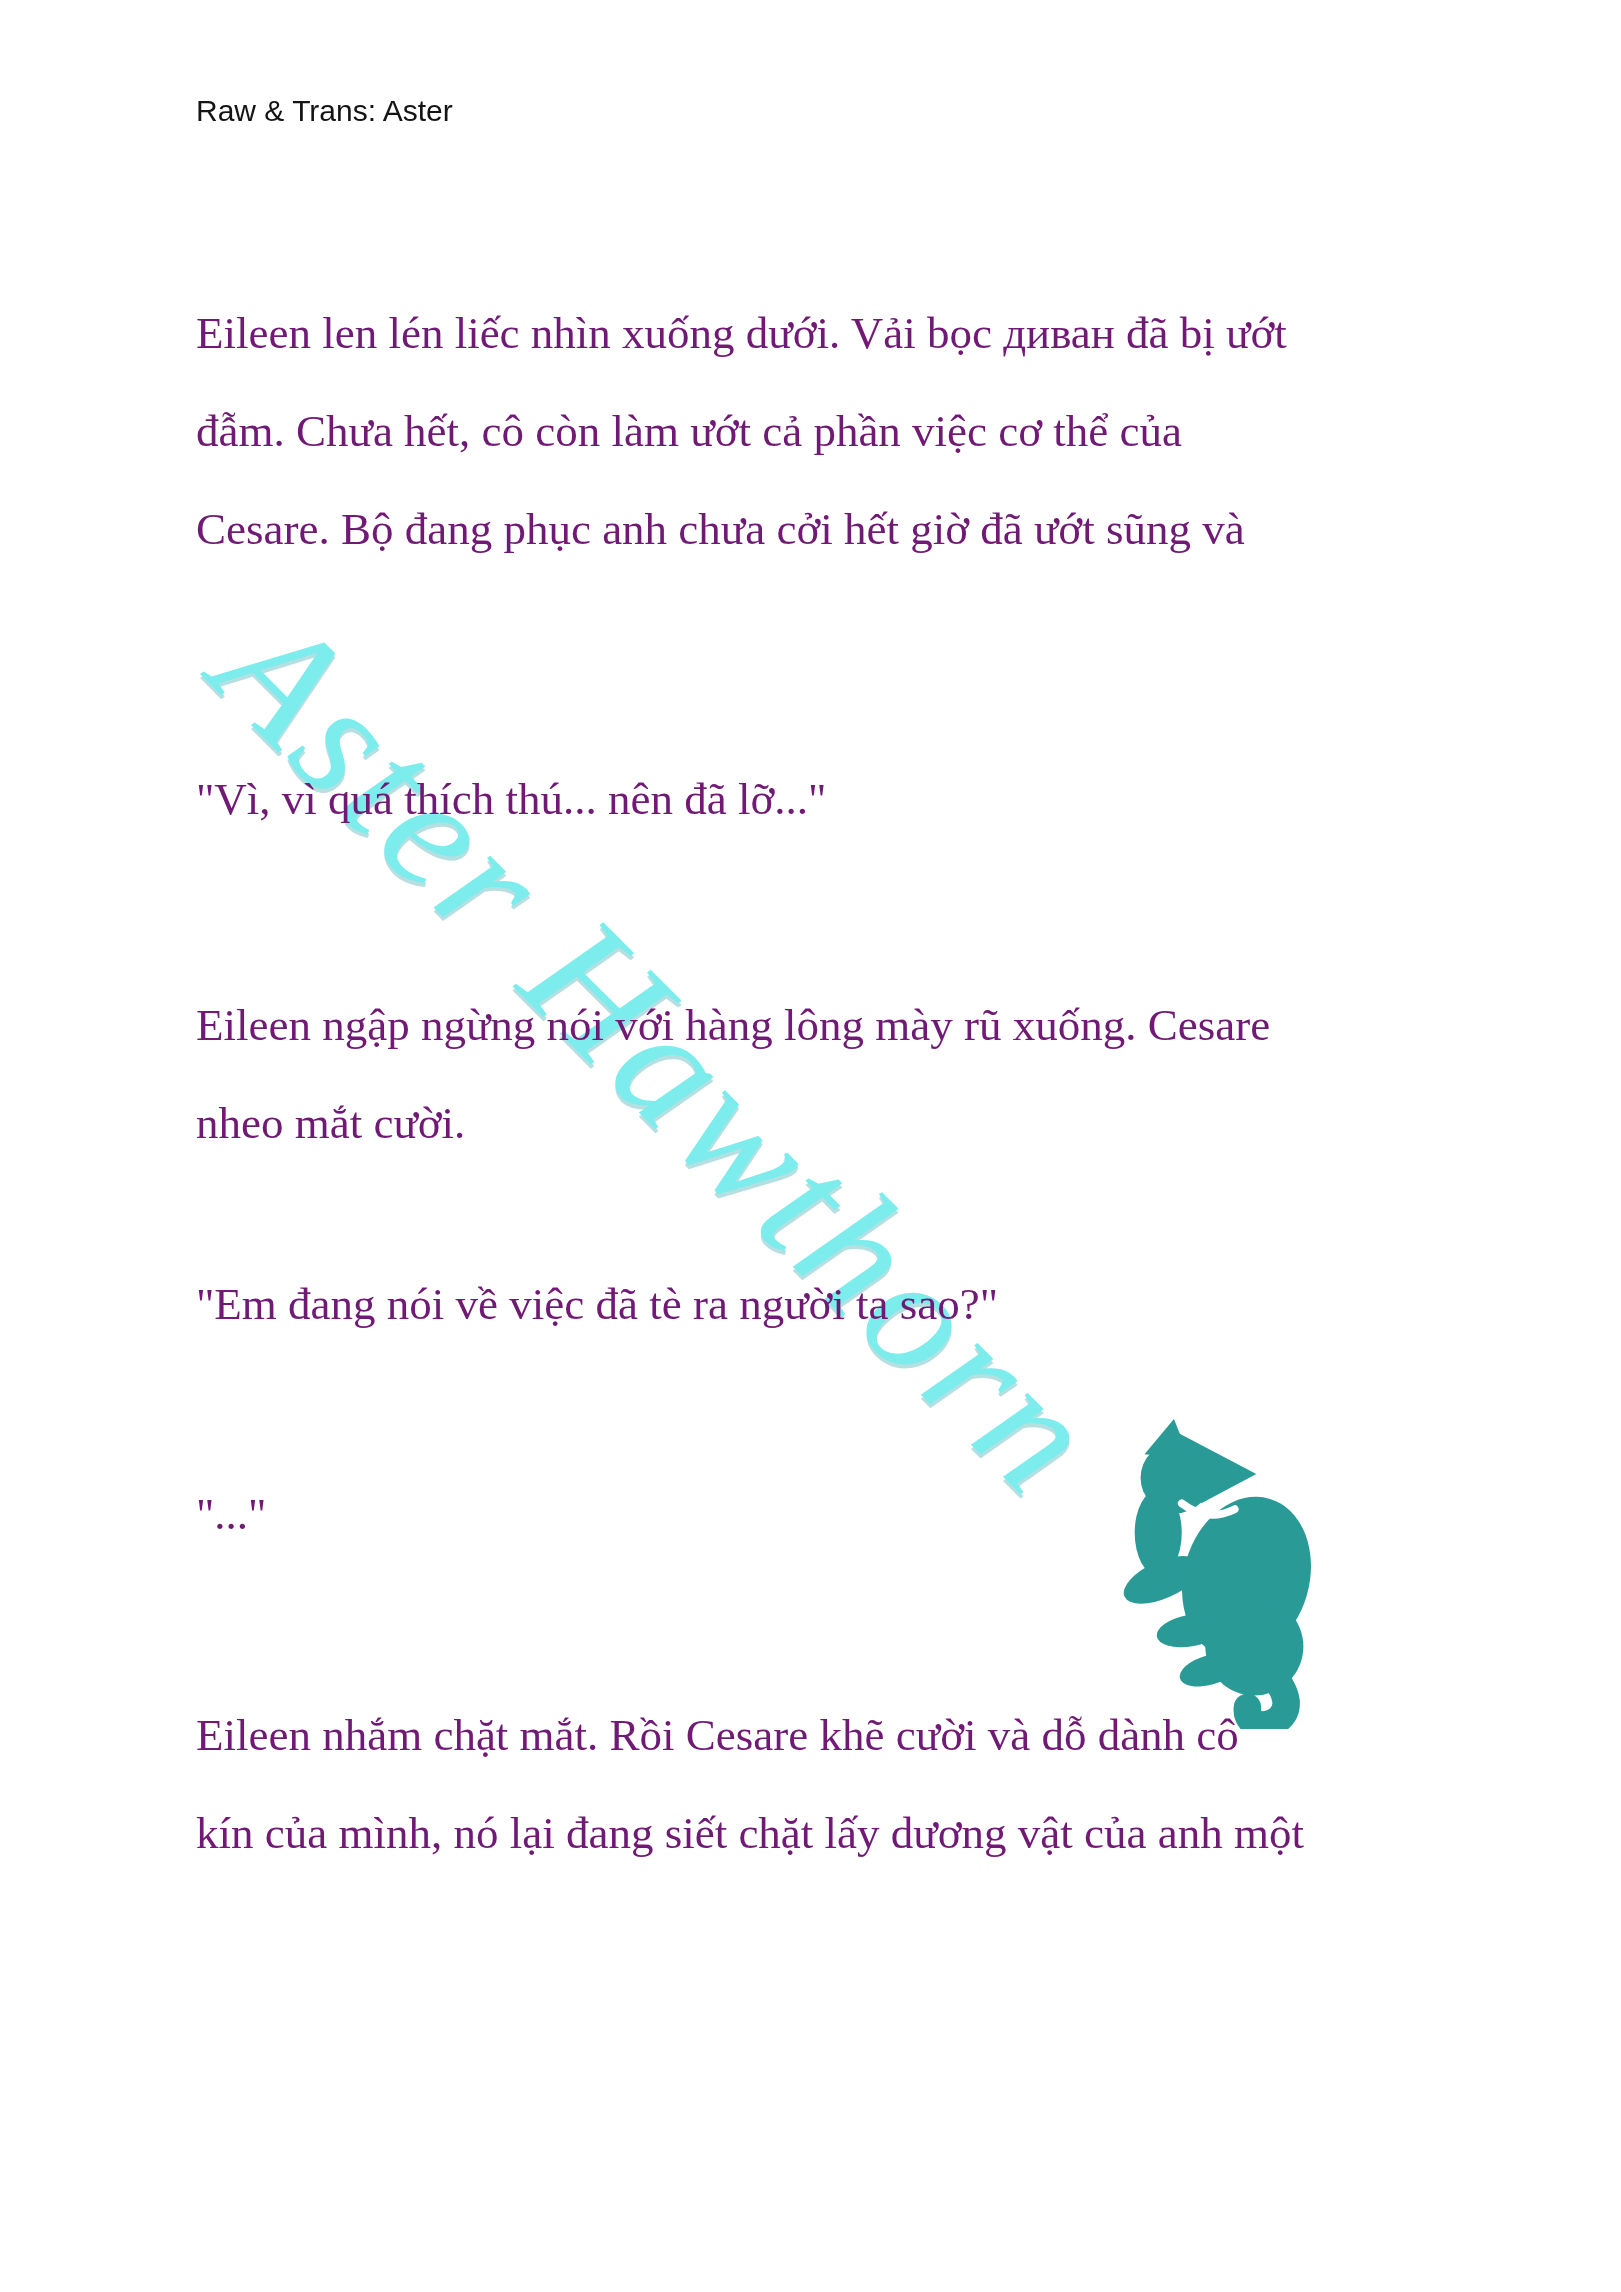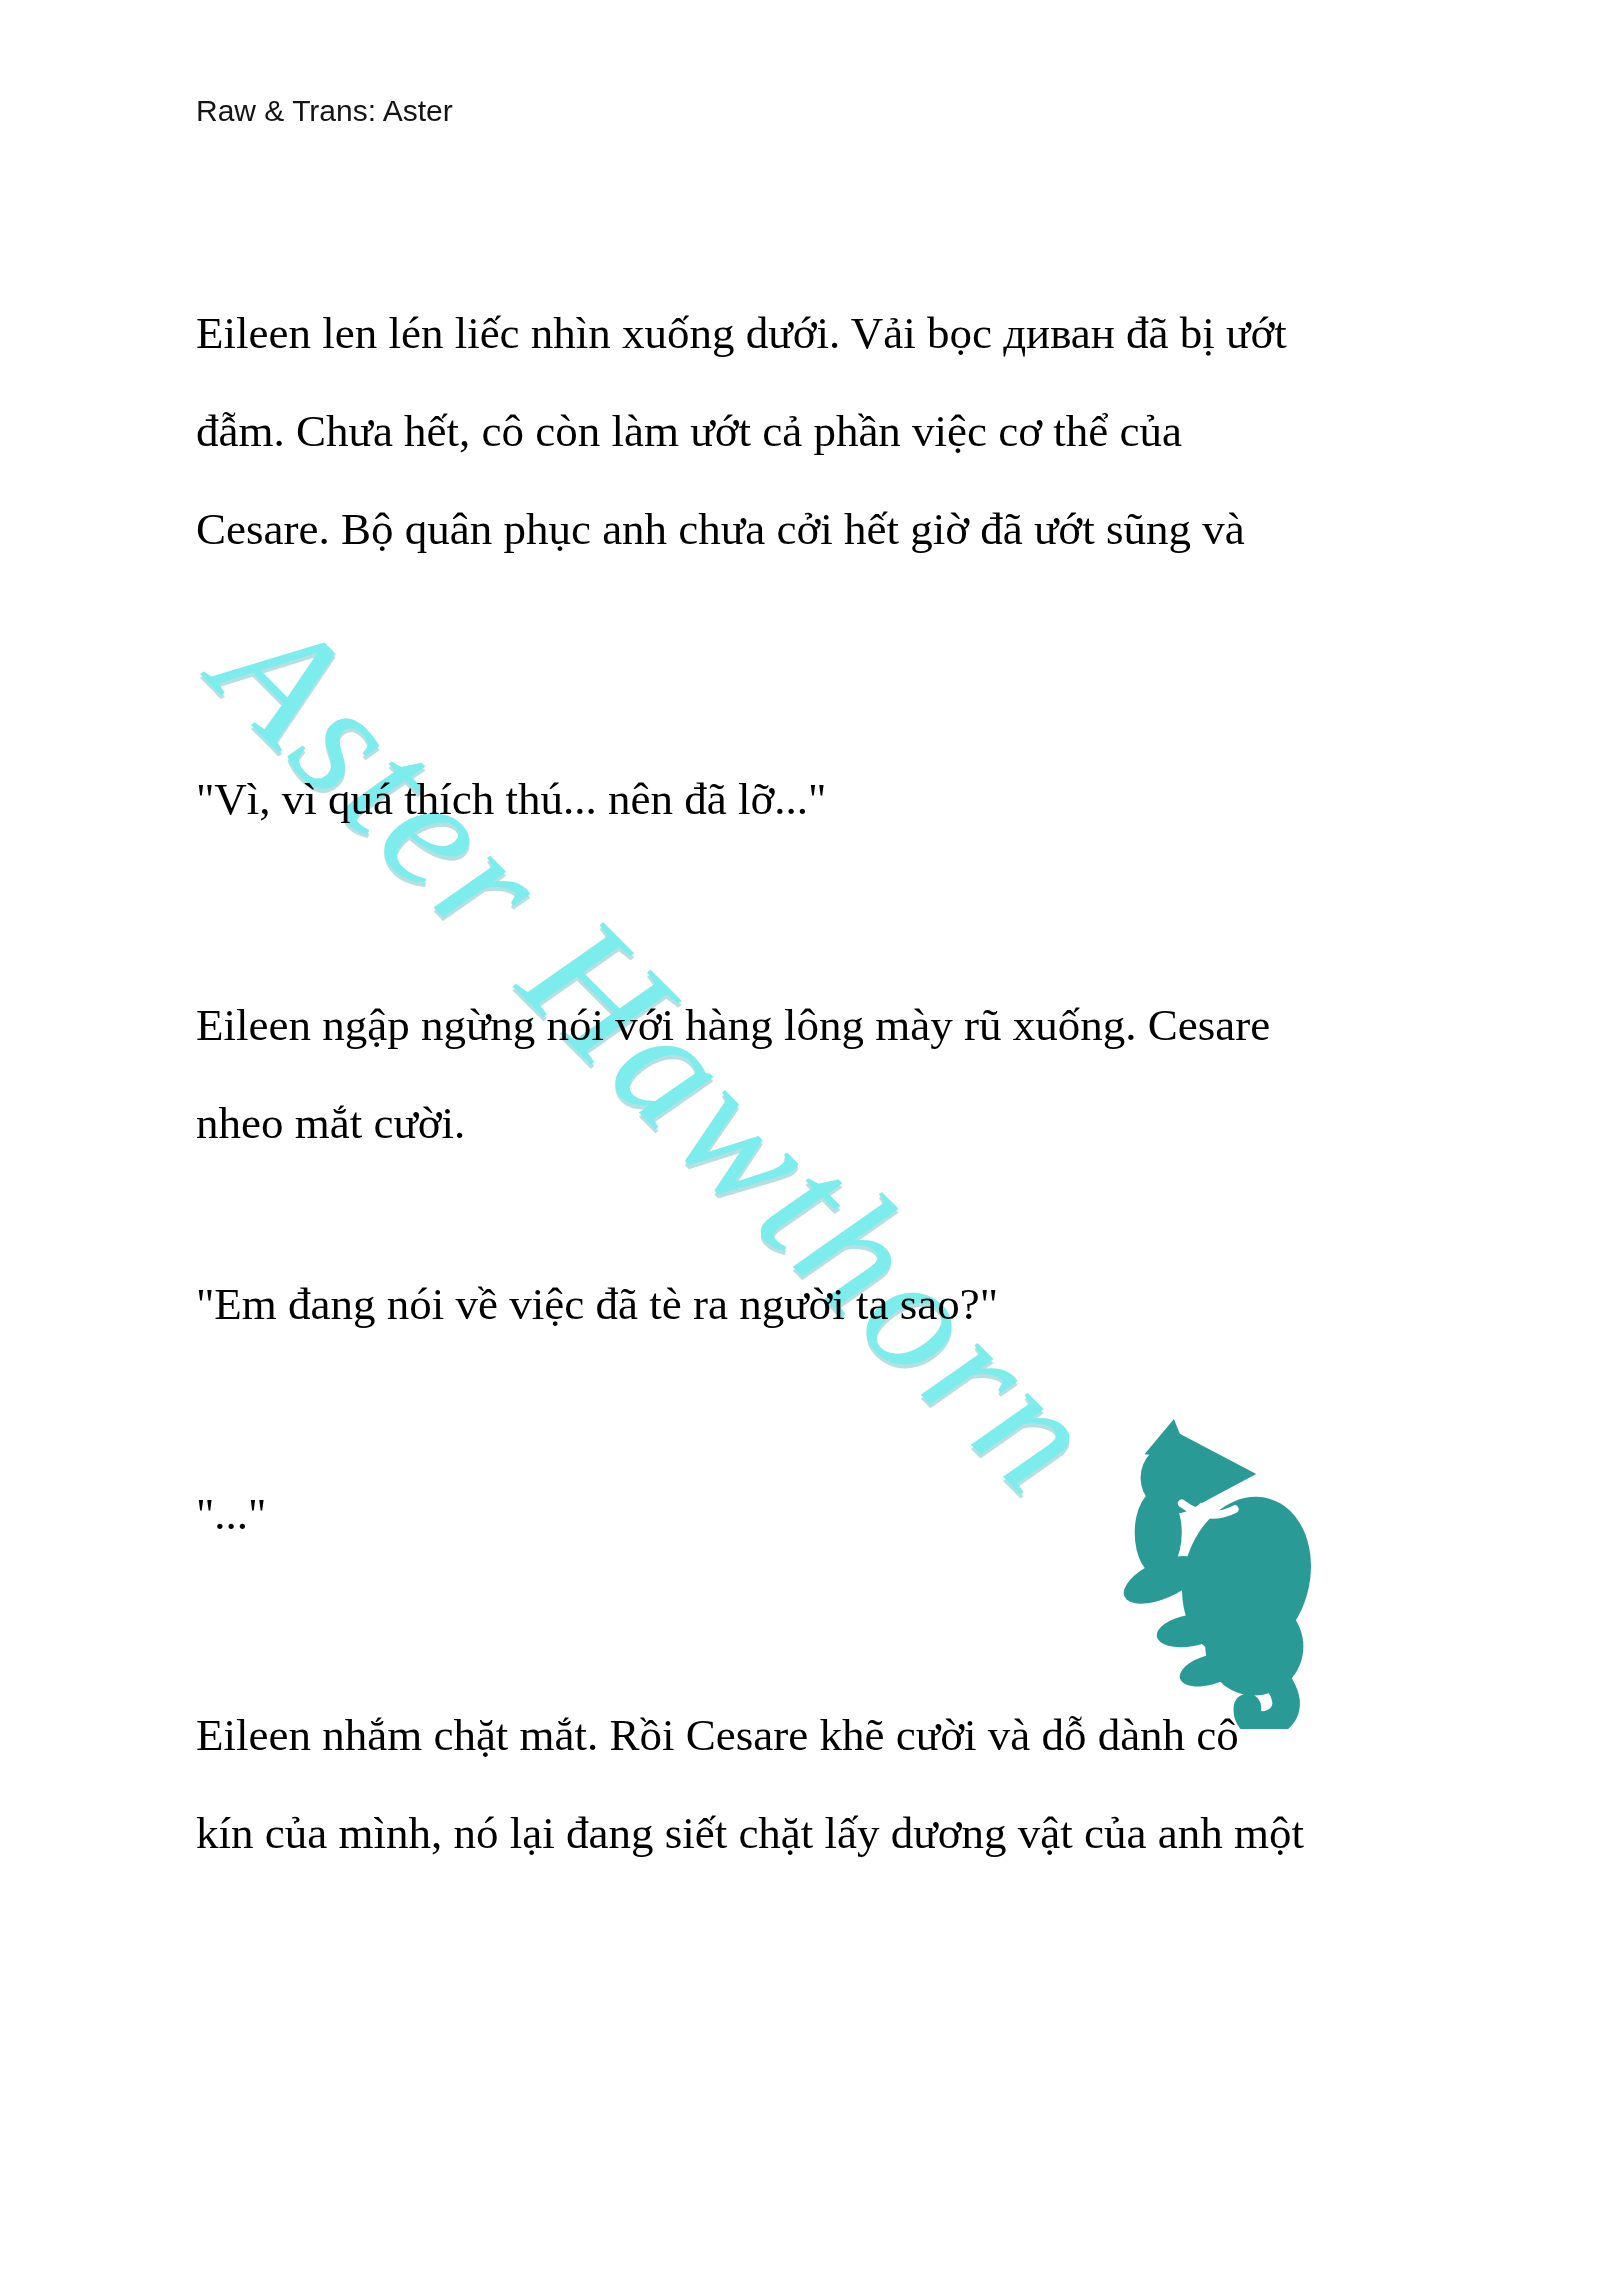--- a/index.html
+++ b/index.html
@@ -43,21 +43,21 @@
     width:204px;
     height:316px;
     z-index:2;
   }
   #doc-body{position:absolute;inset:0;z-index:3;}
   .para{
     position:absolute;
     left:196px;
     font-size:45px;
     line-height:98px;
-    color:#000000;
+    color:#701a75;
   }
   .para .line{white-space:nowrap;}
   .para-1{top:284px;}
   .para-2{top:750px;}
   .para-3{top:976px;}
   .para-4{top:1255px;}
   .para-5{top:1465px;}
   .para-6{top:1686px;}
 </style>
 </head>
@@ -82,21 +82,21 @@
       <ellipse cx="92" cy="262" rx="31" ry="15" transform="rotate(-16 92 262)"></ellipse>
       <path id="cat-tail" d="M150 260 C 174 284 178 306 156 316 C 141 322 129 313 131 300" fill="none" stroke="#299a96" stroke-width="28" stroke-linecap="round"></path>
     </g>
     <path d="M64 92 Q 90 112 118 98" fill="none" stroke="#ffffff" stroke-width="8" stroke-linecap="round"></path>
   </svg>
 
   <div id="doc-body" style="color: rgb(0, 0, 0);">
       <div class="para para-1">
         <div class="line">Eileen len lén liếc nhìn xuống dưới. Vải bọc диван đã bị ướt</div>
         <div class="line">đẫm. Chưa hết, cô còn làm ướt cả phần việc cơ thể của</div>
-        <div class="line">Cesare. Bộ quân phục anh chưa cởi hết giờ đã ướt sũng và</div>
+        <div class="line">Cesare. Bộ đang phục anh chưa cởi hết giờ đã ướt sũng và</div>
       </div>
       <div class="para para-2">
         <div class="line">"Vì, vì quá thích thú... nên đã lỡ..."</div>
       </div>
       <div class="para para-3">
         <div class="line">Eileen ngập ngừng nói với hàng lông mày rũ xuống. Cesare</div>
         <div class="line">nheo mắt cười.</div>
       </div>
       <div class="para para-4">
         <div class="line">"Em đang nói về việc đã tè ra người ta sao?"</div>

